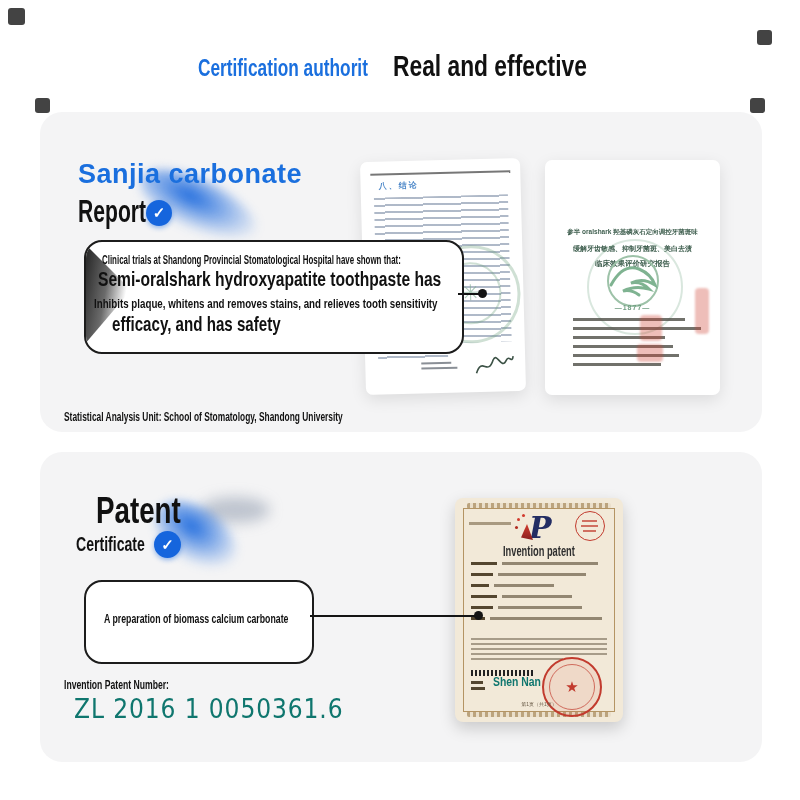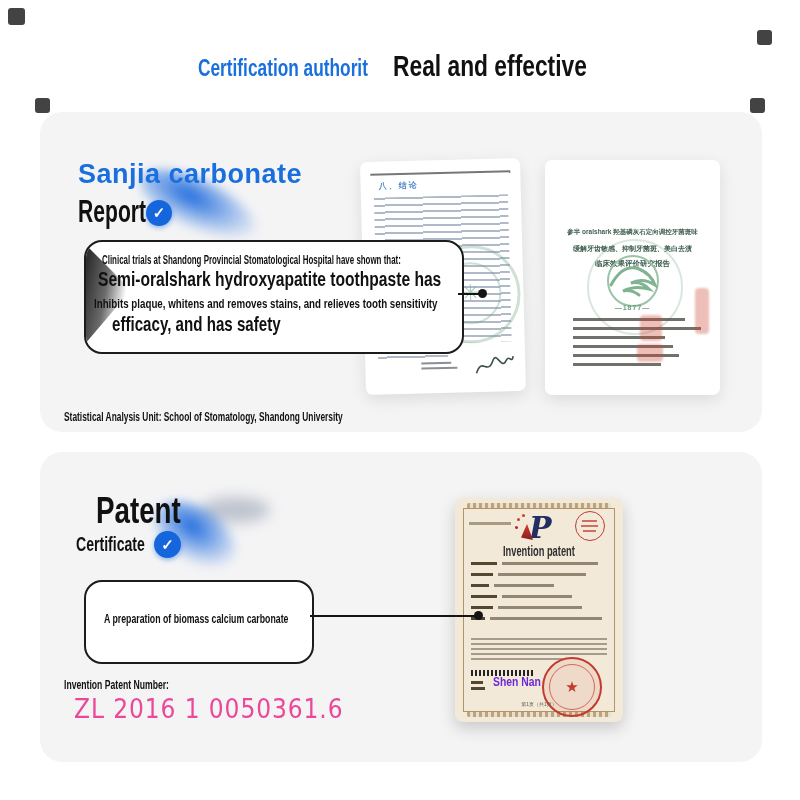--- a/index.html
+++ b/index.html
@@ -166,21 +166,21 @@
     <div class="abs" style="left:16px;top:140px;width:136px;">
       <div class="pbar" style="width:136px;"></div>
         <div class="pbar" style="width:136px;"></div>
       <div class="pbar" style="width:136px;"></div>
         <div class="pbar" style="width:136px;"></div>
       <div class="pbar" style="width:92px;"></div>
     </div>
     <div class="abs" style="left:16px;top:172px;width:62px;height:6px;background:repeating-linear-gradient(90deg,#222 0 2px,transparent 2px 4px);"></div>
     <div class="abs" style="left:16px;top:183px;width:12px;height:2.5px;background:#54462f;"></div>
     <div class="abs" style="left:16px;top:189px;width:14px;height:2.5px;background:#54462f;"></div>
-    <div class="abs b" style="left:38px;top:176px;font-size:13px;color:#6d28d9;">
+    <div class="abs b" style="left:38px;top:176px;font-size:13px;color:#0f766e;">
       <span class="cx" style="transform:scaleX(.8);">Shen Nan</span>
     </div>
     <div class="seal-red" style="left:87px;top:159px;width:56px;height:56px;">
       <div style="position:absolute;left:5px;top:5px;width:44px;height:44px;border:1px solid rgba(194,59,46,.7);border-radius:50%;display:flex;align-items:center;justify-content:center;color:#c23b2e;font-size:15px;">★</div>
     </div>
     <div class="abs" style="left:0;top:203px;width:168px;text-align:center;font-size:5px;color:#6a5c48;">第1页（共1页）</div>
   </div>
 
   <div class="abs" style="left:200px;top:497px;width:70px;height:26px;background:rgba(110,125,150,.4);filter:blur(7px);border-radius:50%;"></div>
   <div class="swoosh" style="left:150px;top:508px;width:92px;height:56px;transform:rotate(35deg);"></div>
@@ -196,17 +196,17 @@
     <div class="abs b" style="left:18px;top:30px;font-size:12.5px;">
       <span class="cx" style="transform:scaleX(.70);">A preparation of biomass calcium carbonate</span>
     </div>
   </div>
   <div class="cline" style="left:310px;top:615px;width:169px;"></div>
   <div class="cdot" style="left:474px;top:611px;"></div>
 
   <div class="abs b" style="left:64px;top:678px;font-size:12.5px;">
     <span class="cx" style="transform:scaleX(.69);">Invention Patent Number:</span>
   </div>
-  <div class="abs" style="left:74px;top:694px;font-size:26px;font-family:'DejaVu Sans',sans-serif;color:#ec4899;letter-spacing:1px;">
+  <div class="abs" style="left:74px;top:694px;font-size:26px;font-family:'DejaVu Sans',sans-serif;color:#0f766e;letter-spacing:1px;">
     <span class="cx" style="transform:scaleX(.9);">ZL 2016 1 0050361.6</span>
   </div>
 
 </div>
 
 </body></html>

